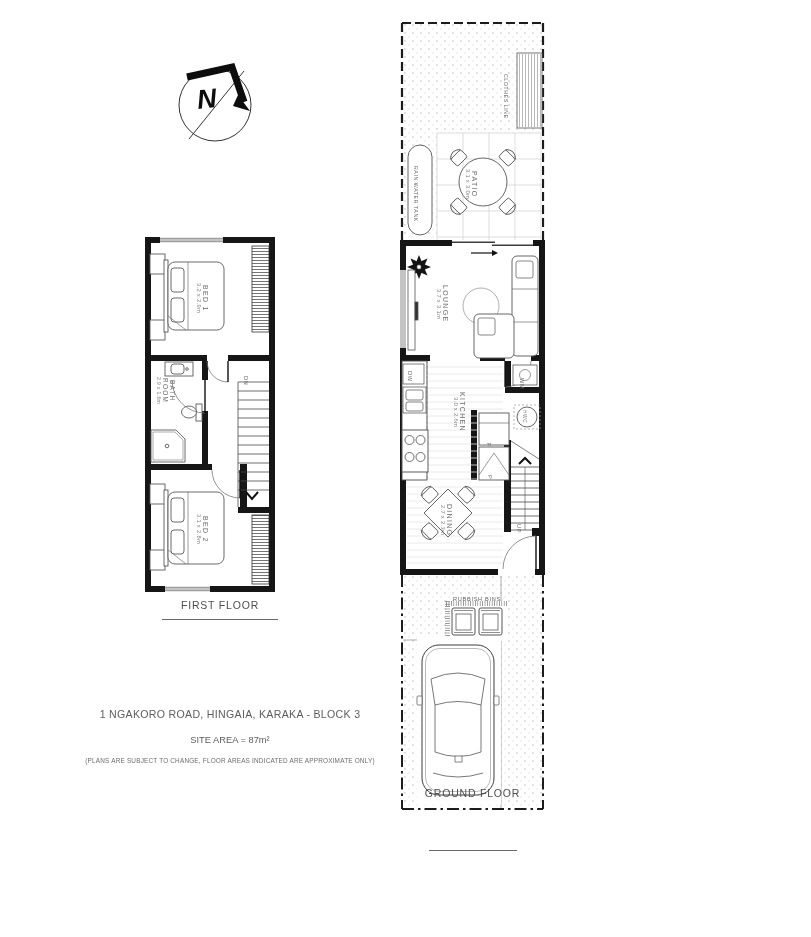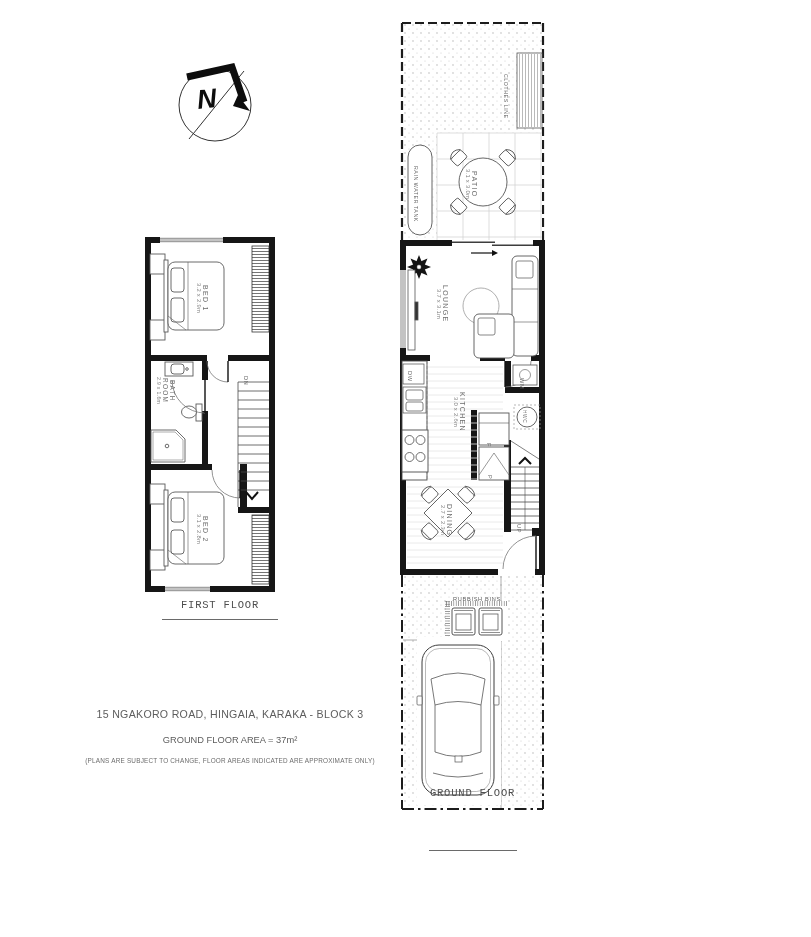--- a/index.html
+++ b/index.html
@@ -4,21 +4,21 @@
 <style>
   html,body{margin:0;padding:0;background:#fff;}
   #page{position:relative;width:811px;height:937px;background:#fff;overflow:hidden;
         font-family:"Liberation Sans", sans-serif;}
   svg{position:absolute;overflow:visible;}
   .vlabel{position:absolute;writing-mode:vertical-rl;text-align:center;color:#6f6f6f;}
   .vlabel .rname{display:block;font-size:7px;letter-spacing:1.3px;color:#6d6d6d;}
   .vlabel .rdims{display:block;font-size:5.8px;letter-spacing:0.3px;color:#7d7d7d;margin:0;}
   .vsmall{position:absolute;writing-mode:vertical-rl;font-size:5.6px;letter-spacing:0.6px;color:#666;text-align:center;}
   .hsmall{position:absolute;font-size:5.6px;letter-spacing:0.7px;color:#5f5f5f;text-align:center;}
-  .floor-title{position:absolute;font-size:10.5px;letter-spacing:0.8px;color:#4e4e4e;text-align:center;font-family:Liberation Mono, monospace;}
+  .floor-title{position:absolute;font-size:10.5px;letter-spacing:0.8px;color:#4e4e4e;text-align:center;}
   .title-rule{position:absolute;height:1px;background:#6a6a6a;}
   #north-n{position:absolute;left:197px;top:84px;font-size:27px;font-weight:bold;font-style:italic;
            color:#0d0d0d;transform:rotate(-6deg);}
   #info{position:absolute;left:55px;top:708px;width:350px;text-align:center;color:#5d5d5d;}
   #info .addr{font-size:10.6px;letter-spacing:0.3px;margin-bottom:14px;}
   #info .area{font-size:9.3px;line-height:12.8px;}
   #info .disc{font-size:6.4px;letter-spacing:0.2px;margin-top:10px;color:#6b6b6b;}
 </style>
 </head>
 <body>
@@ -352,18 +352,18 @@
   <div class="vsmall" style="left:487px;top:470px;height:14px">P</div>
   <div class="vsmall" style="left:516px;top:520px;height:16px">UP</div>
   <div class="hsmall" style="left:432px;top:596px;width:90px">RUBBISH BINS</div>
 
   <div class="floor-title" style="left:150px;top:599px;width:140px">FIRST FLOOR</div>
   <div class="title-rule" style="left:162px;top:619px;width:116px"></div>
   <div class="floor-title" style="left:400px;top:787px;width:145px">GROUND FLOOR</div>
   <div class="title-rule" style="left:429px;top:850px;width:88px"></div>
 
   <div id="info">
-    <div class="addr">15 NGAKORO ROAD, HINGAIA, KARAKA - BLOCK 3</div>
-    <div class="area">GROUND FLOOR AREA = 37m²</div>
+    <div class="addr">1 NGAKORO ROAD, HINGAIA, KARAKA - BLOCK 3</div>
+    <div class="area">SITE AREA = 87m²</div>
     <div class="disc">(PLANS ARE SUBJECT TO CHANGE, FLOOR AREAS INDICATED ARE APPROXIMATE ONLY)</div>
   </div>
 
 </div>
 
 </body></html>

